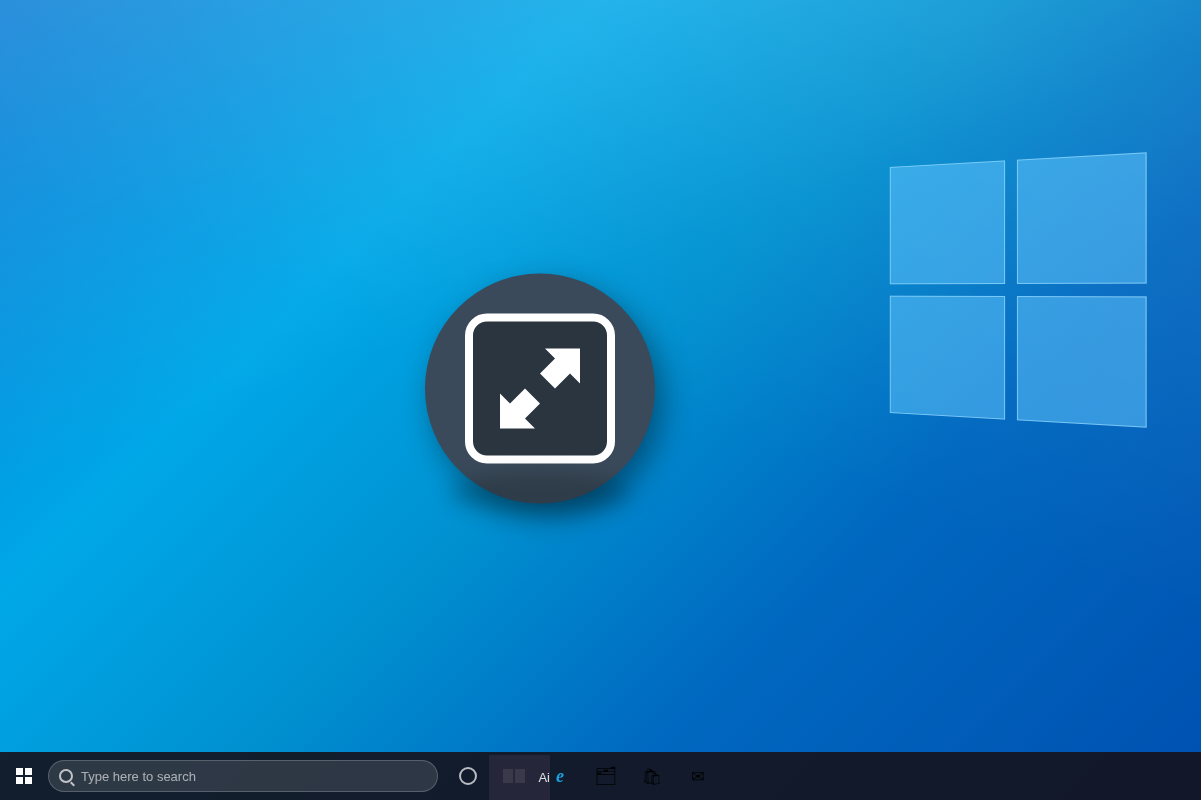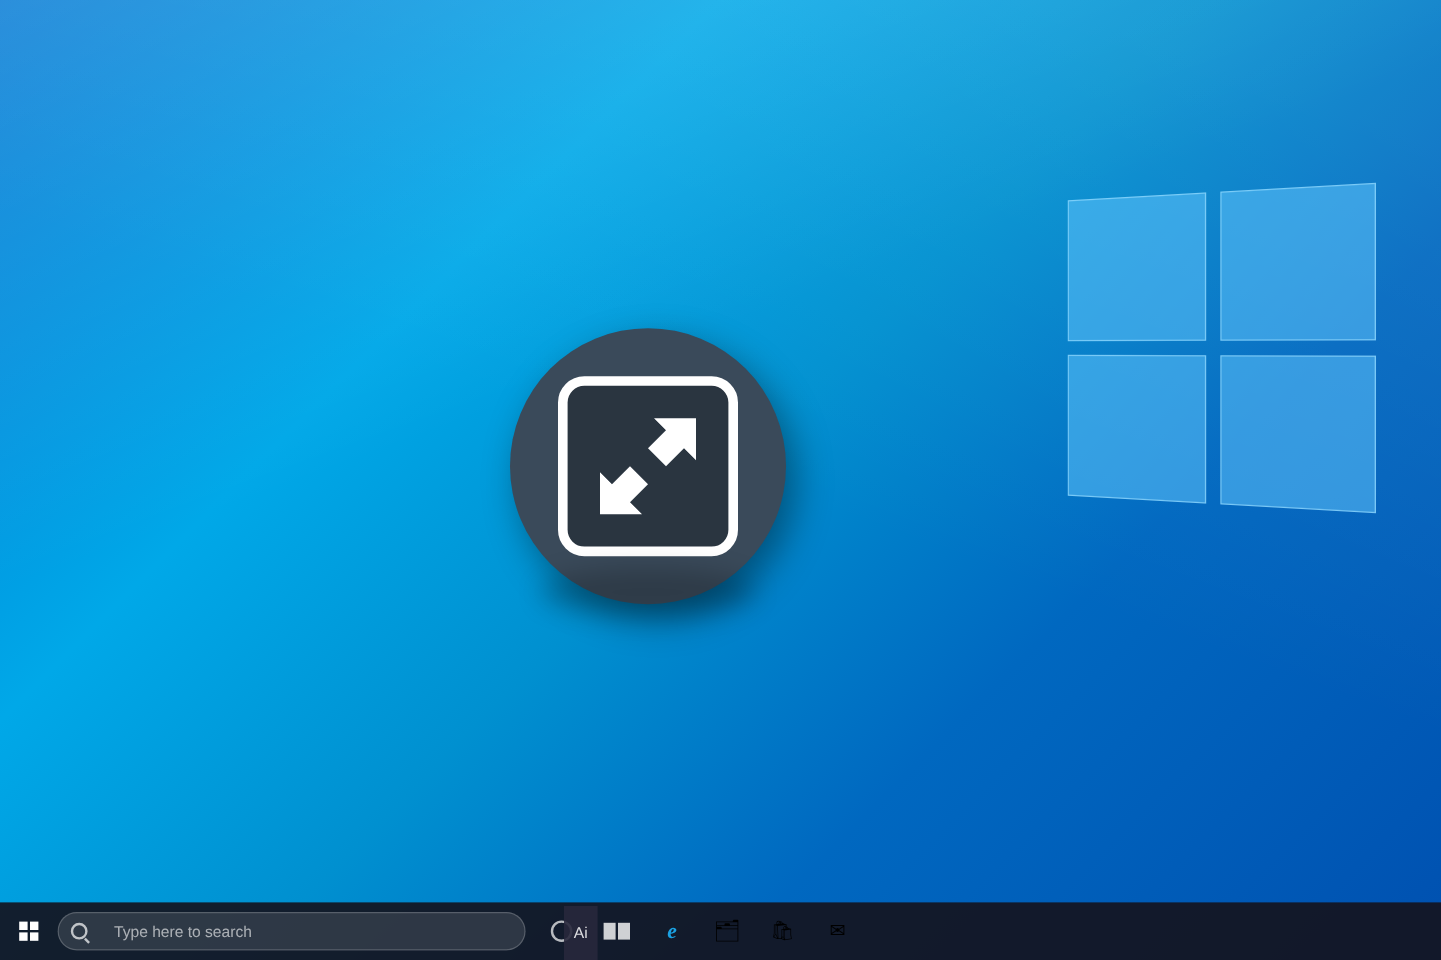--- a/index.html
+++ b/index.html
@@ -144,21 +144,21 @@
 
     .taskbar-search {
       display: flex;
       align-items: center;
       background: rgba(255,255,255,0.12);
       border: 1px solid rgba(255,255,255,0.2);
       border-radius: 20px;
       height: 32px;
       width: 390px;
       padding: 0 10px;
-      gap: 22px;
+      gap: 8px;
       cursor: text;
       flex-shrink: 0;
     }
 
     .search-icon-circle {
       width: 14px;
       height: 14px;
       border: 2px solid rgba(255,255,255,0.7);
       border-radius: 50%;
       position: relative;
@@ -248,26 +248,26 @@
 
     
     .mail-icon {
       font-size: 16px;
     }
 
     
     .ai-badge {
       position: absolute;
       bottom: 0;
-      left: 470px;
-      width: 28px;
+      left: 489px;
+      width: 61px;
       height: 45px;
       display: flex;
       align-items: center;
-      justify-content: center;
+      justify-content: flex-end;
       background: rgba(40, 40, 60, 0.9);
     }
 
     .ai-text {
       color: rgba(255,255,255,0.85);
       font-size: 13px;
       font-weight: 500;
     }
   </style>
 </head>

